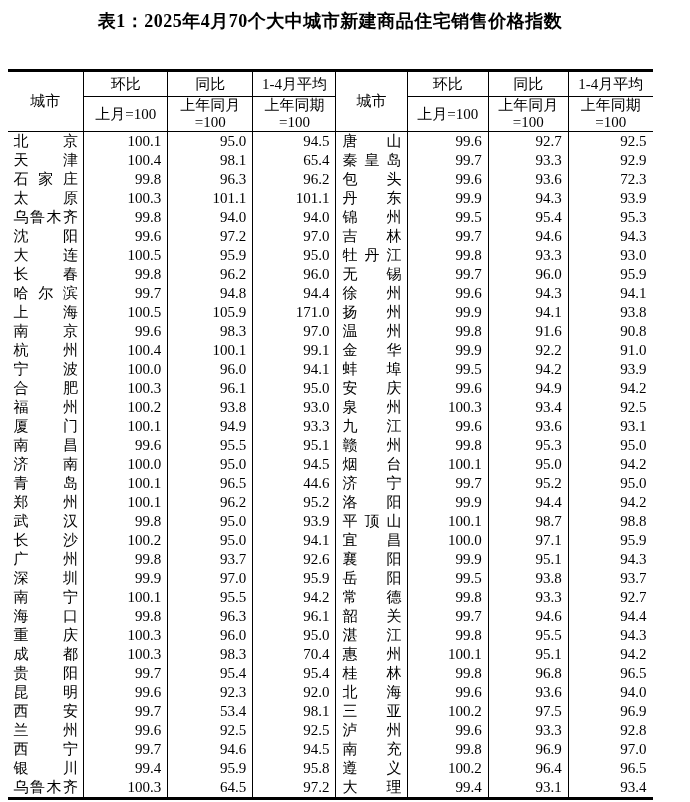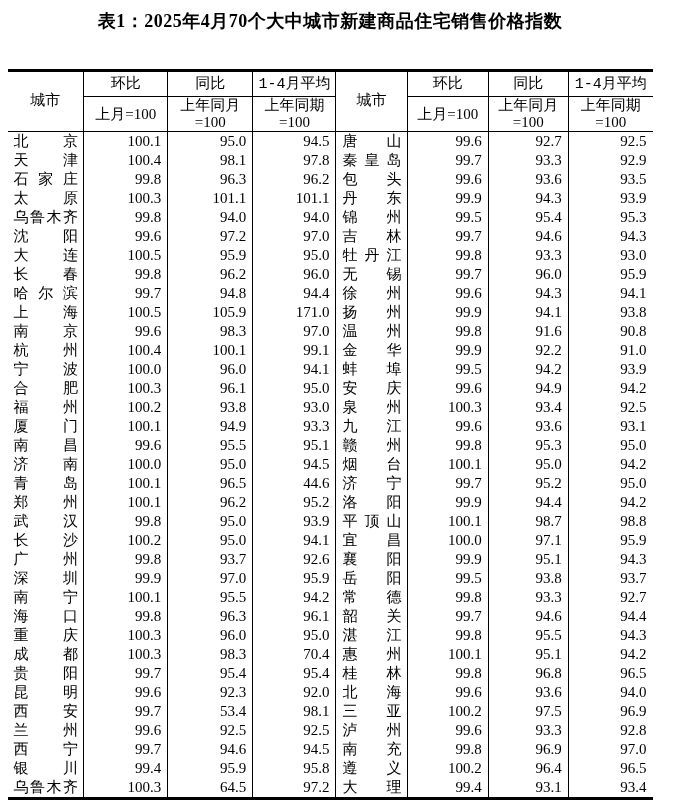--- a/index.html
+++ b/index.html
@@ -29,21 +29,21 @@
   th, td {
     font-weight: normal;
     font-size: 15px;
     vertical-align: middle;
     overflow: hidden;
   }
   
   .bl { border-left: 1px solid #000; }
   
   thead th { text-align: center; line-height: 17px; }
-  thead tr.h1 th { height: 26px; font-family: Liberation Mono, monospace; }
+  thead tr.h1 th { height: 26px; }
   thead tr.h2 th { height: 29px; }
   th.grp { border-bottom: 1px solid #000; }          
   thead tr.h2 th, th.city-h { border-bottom: 1px solid #000; } 
   
   tbody td { height: 19px; line-height: 19px; white-space: nowrap; }
   td.city {
     text-align: justify;
     text-align-last: justify;
     padding: 0 5px 0 6px;
     white-space: normal;
@@ -110,36 +110,36 @@
           <td class="bl city">唐山</td>
           <td class="bl num">99.6</td>
           <td class="bl num">92.7</td>
           <td class="bl num">92.5</td>
         </tr>
 
         <tr>
           <td class="city">天津</td>
           <td class="bl num">100.4</td>
           <td class="bl num">98.1</td>
-          <td class="bl num">97.8</td>
+          <td class="bl num">65.4</td>
           <td class="bl city">秦皇岛</td>
           <td class="bl num">99.7</td>
           <td class="bl num">93.3</td>
           <td class="bl num">92.9</td>
         </tr>
 
         <tr>
           <td class="city">石家庄</td>
           <td class="bl num">99.8</td>
           <td class="bl num">96.3</td>
           <td class="bl num">96.2</td>
           <td class="bl city">包头</td>
           <td class="bl num">99.6</td>
           <td class="bl num">93.6</td>
-          <td class="bl num">93.5</td>
+          <td class="bl num">72.3</td>
         </tr>
 
         <tr>
           <td class="city">太原</td>
           <td class="bl num">100.3</td>
           <td class="bl num">101.1</td>
           <td class="bl num">101.1</td>
           <td class="bl city">丹东</td>
           <td class="bl num">99.9</td>
           <td class="bl num">94.3</td>

